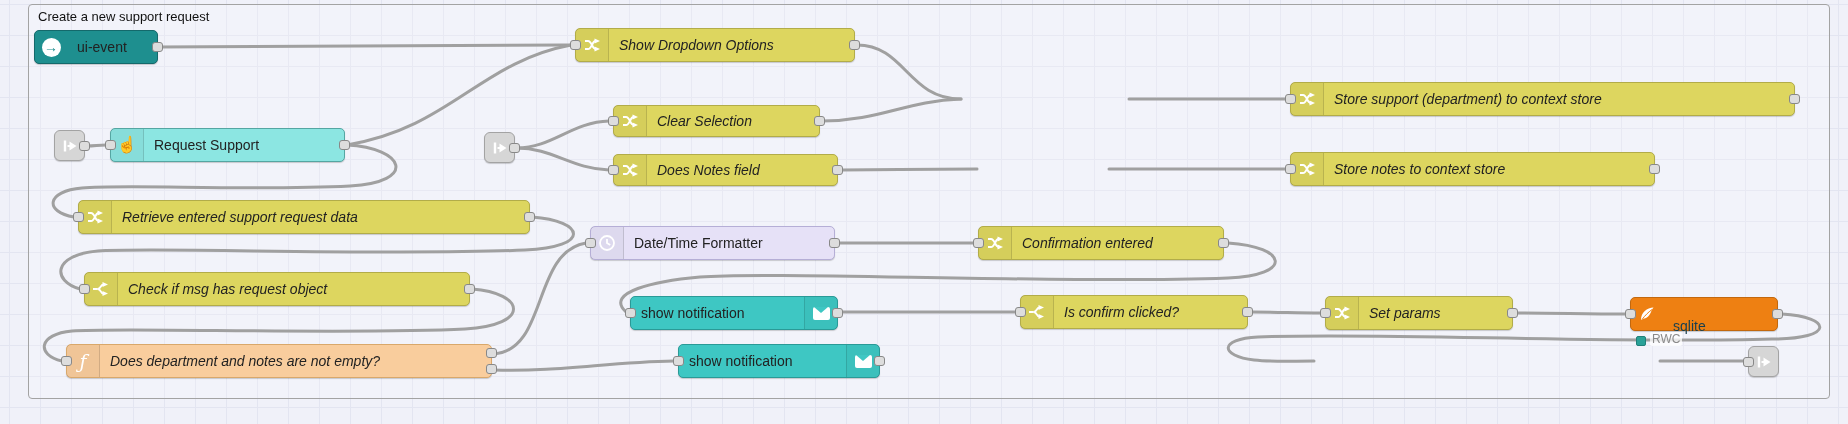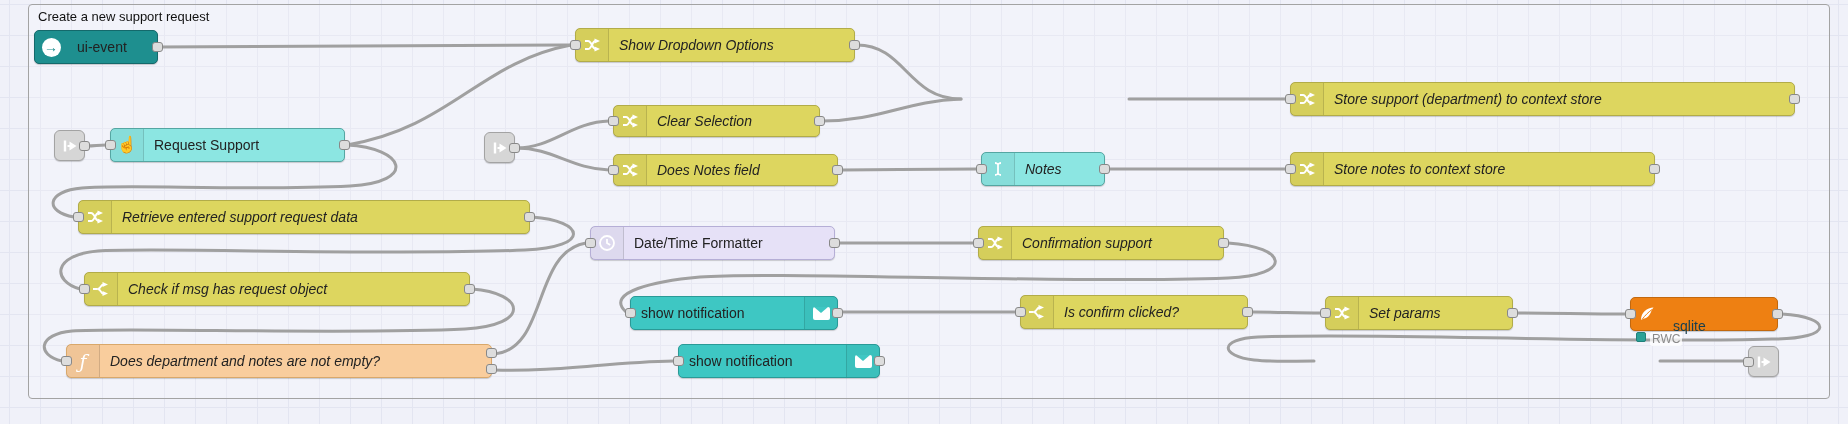--- a/index.html
+++ b/index.html
@@ -56,21 +56,21 @@
   .pout2{right:-6px;bottom:3px;}
   .ic{width:18px;height:18px;display:block;}
   .circle-arrow{width:19px;height:19px;border-radius:50%;background:#fff;color:var(--node_teal);
     font-size:14px;font-weight:bold;line-height:19px;text-align:center;display:block;}
   .hamburger{width:16px;height:15px;background:repeating-linear-gradient(#fff 0 3px,transparent 3px 6px);display:block;}
   .fn-glyph{color:#fff;font-family:"DejaVu Serif",serif;font-style:italic;font-size:19px;line-height:19px;display:block;}
   .hand-glyph{color:#fff;font-size:16px;line-height:16px;display:block;}
   .envelope{width:17px;height:13px;background:#fff;border-radius:2px;position:relative;display:block;}
   .envelope::after{content:"";position:absolute;left:1.5px;top:0;border-left:7px solid transparent;
     border-right:7px solid transparent;border-top:6px solid var(--node_notification);}
-  #sqlite-status{position:absolute;left:1636px;top:332px;display:flex;align-items:flex-start;gap:4px;}
+  #sqlite-status{position:absolute;left:1636px;top:332px;display:flex;align-items:flex-end;gap:4px;}
   #sqlite-status .dot{width:10px;height:10px;border-radius:2px;background:var(--status_dot);border:1px solid #1f8079;box-sizing:border-box;}
   #sqlite-status .txt{font-size:12px;color:#8a8a8a;background:rgba(255,255,255,0.75);padding:0 2px;border-radius:2px;}
 </style>
 </head>
 <body>
 
 <svg width="0" height="0" style="position:absolute">
   <defs>
     <symbol id="i-shuffle" viewBox="0 0 18 18">
       <path d="M2 5 H5 C9 5 9 13 12.5 13" fill="none" stroke="#fff" stroke-width="2"></path>
@@ -210,30 +210,20 @@
     <span class="strip l">
         <svg class="ic">
           <use href="#i-shuffle"></use>
         </svg>
       </span>
     <span class="lbl i">Does Notes field</span>
     <span class="port pin"></span>
     <span class="port pout"></span>
   </div>
 
-  <div class="node t-widget" style="left:981px;top:152px;width:124px">
-    <span class="strip l">
-        <svg class="ic">
-          <use href="#i-ibeam"></use>
-        </svg>
-      </span>
-    <span class="lbl c i">Notes</span>
-    <span class="port pin"></span>
-    <span class="port pout"></span>
-  </div>
 
   <div class="node t-change" style="left:1290px;top:152px;width:365px">
     <span class="strip l">
         <svg class="ic">
           <use href="#i-shuffle"></use>
         </svg>
       </span>
     <span class="lbl i">Store notes to context store</span>
     <span class="port pin"></span>
     <span class="port pout"></span>
@@ -260,21 +250,21 @@
     <span class="port pin"></span>
     <span class="port pout"></span>
   </div>
 
   <div class="node t-change" style="left:978px;top:226px;width:246px">
     <span class="strip l">
         <svg class="ic">
           <use href="#i-shuffle"></use>
         </svg>
       </span>
-    <span class="lbl i">Confirmation support</span>
+    <span class="lbl i">Confirmation entered</span>
     <span class="port pin"></span>
     <span class="port pout"></span>
   </div>
 
   <div class="node t-switch" style="left:84px;top:272px;width:386px">
     <span class="strip l">
         <svg class="ic">
           <use href="#i-fork"></use>
         </svg>
       </span>

